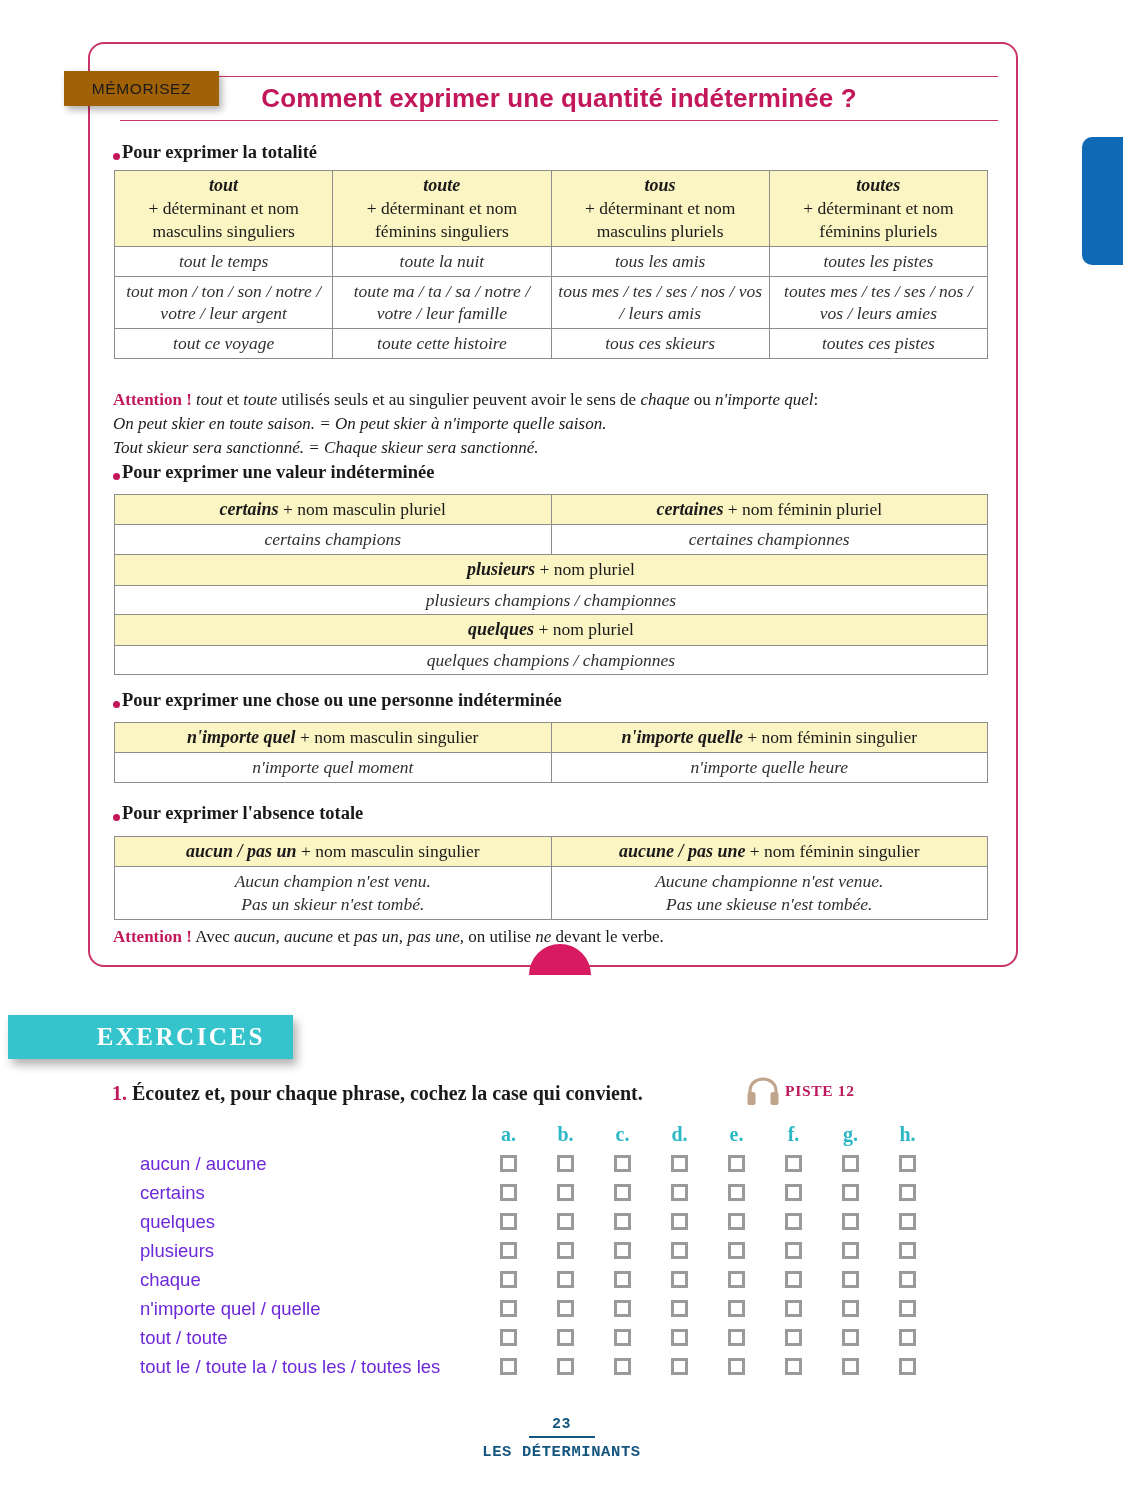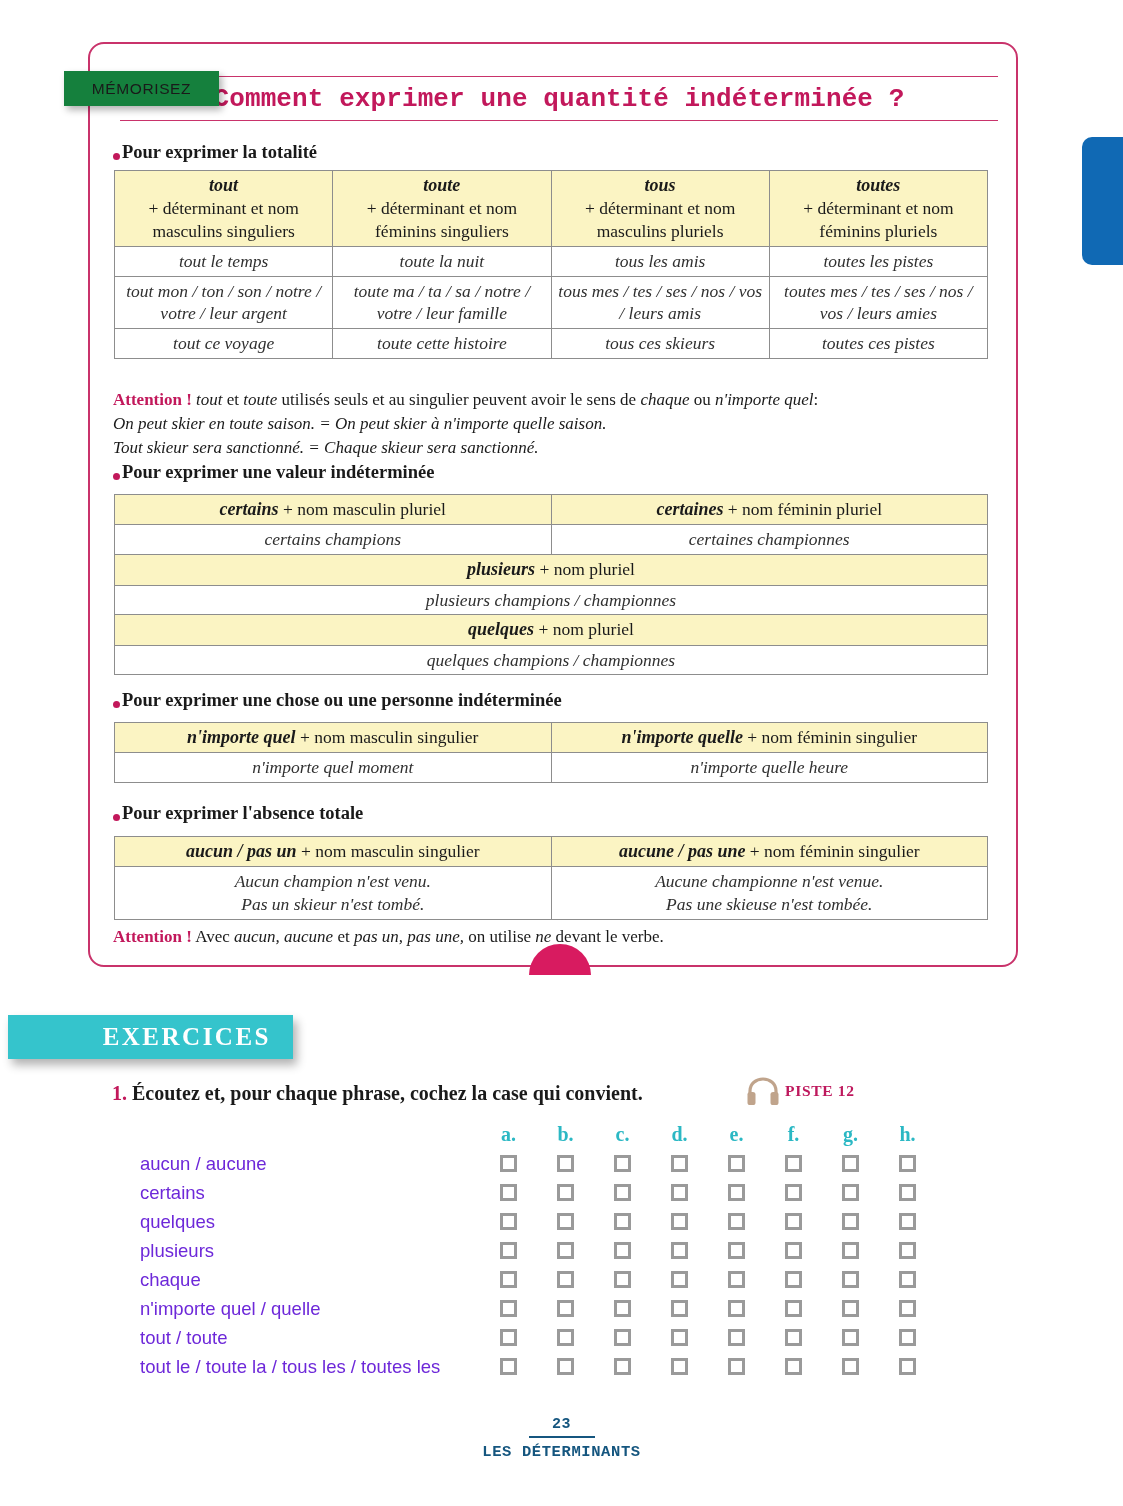--- a/index.html
+++ b/index.html
@@ -46,21 +46,21 @@
     height: 31px;
     background: #d81b60;
     border-radius: 34px 34px 0 0;
   }
   .memo-tab {
     position: absolute;
     left: 64px;
     top: 71px;
     width: 155px;
     height: 35px;
-    background: #15803d;
+    background: #a16207;
     box-shadow: 3px 4px 7px rgba(0,0,0,0.30);
     display: flex;
     align-items: center;
     justify-content: center;
     z-index: 5;
   }
   .memo-tab span {
     font-family: "Liberation Sans", sans-serif;
     font-size: 15.5px;
     letter-spacing: 0.6px;
@@ -72,21 +72,21 @@
     top: 76px;
     width: 878px;
     border-top: 1.6px solid #c9336b;
     border-bottom: 1.6px solid #c9336b;
     height: 43px;
     display: flex;
     align-items: center;
     justify-content: center;
   }
   .memo-title {
-    font-family: Liberation Mono, monospace;
+    font-family: Liberation Sans, sans-serif;
     font-weight: bold;
     font-size: 26px;
     color: #c2185b;
     letter-spacing: 0.1px;
   }
 
   
   .sec-head {
     position: absolute;
     display: flex;
@@ -169,21 +169,21 @@
     display: flex;
     align-items: center;
     justify-content: flex-end;
   }
   .ex-banner span {
     font-family: "Liberation Serif", serif;
     font-weight: bold;
     font-size: 25px;
     color: #ffffff;
     letter-spacing: 2.5px;
-    padding-right: 22px;
+    padding-right: 28px;
   }
 
   
   .ex-instr {
     position: absolute;
     left: 112px;
     top: 1082px;
     font-family: "Liberation Serif", serif;
     font-weight: bold;
     font-size: 20px;

